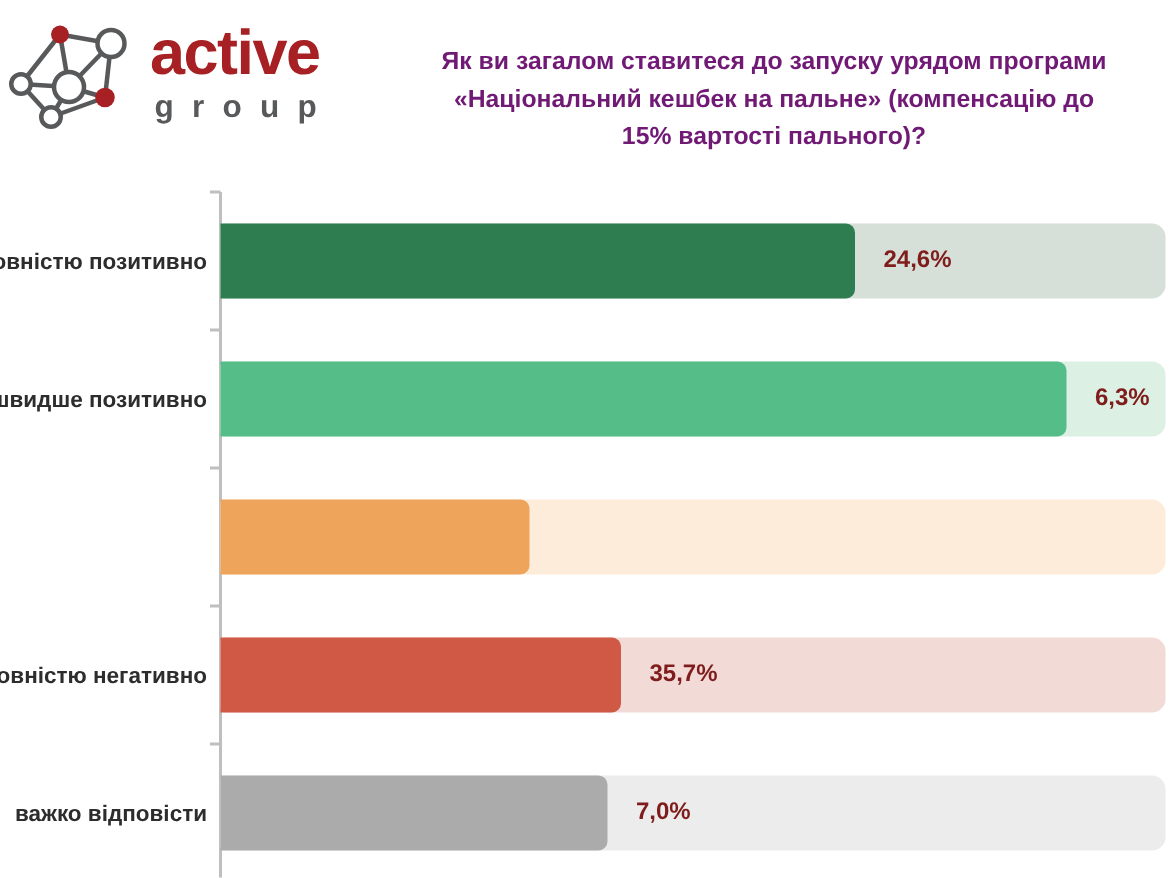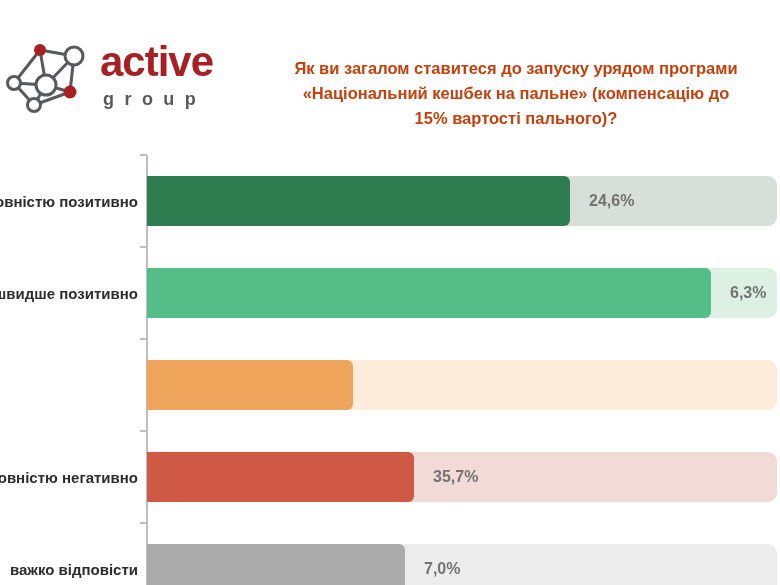--- a/index.html
+++ b/index.html
@@ -3,40 +3,40 @@
 <meta charset="utf-8">
 <style>
   html, body { margin: 0; padding: 0; }
   body {
     width: 780px; height: 585px;
     background: #ffffff;
     overflow: hidden;
     position: relative;
     font-family: "Liberation Sans", sans-serif;
   }
-  .page { position: absolute; inset: 0; margin-top: 27px; }
+  .page { position: absolute; inset: 0; }
 
   
   .logo {
     position: absolute; left: 6px; top: 2px;
     width: 230px; height: 100px;
   }
   .logo-icon { position: absolute; left: 0; top: 6px; }
   .logo-text { position: absolute; left: 94px; top: 10px; width: 136px; }
   .logo-active {
     font-size: 42px; font-weight: bold; letter-spacing: -1px;
     line-height: 46px; text-align: left;
   }
   .logo-group {
-    font-size: 18px; font-weight: bold; letter-spacing: 0.58em;
+    font-size: 21px; font-weight: bold; letter-spacing: 0.58em;
     line-height: 24px; margin-top: 2px; margin-left: 3px;
   }
   .chart-title {
     position: absolute; left: 258px; top: 29px; width: 516px;
-    color: #c2410c; font-size: 16.5px; font-weight: bold;
+    color: #701a75; font-size: 16.5px; font-weight: bold;
     line-height: 25px; text-align: center;
     white-space: pre-line;
   }
 
   
   .chart { position: absolute; left: 0; top: 128px; width: 780px; height: 460px; }
   .axis-line {
     position: absolute; left: 146px; top: 0; width: 2px; height: 460px;
     background: #bfbfbf;
   }
@@ -55,21 +55,21 @@
     position: absolute; left: 147px; top: 21px; height: 50px; width: 630px;
     border-radius: 3px 9px 9px 3px;
   }
   .bar {
     position: absolute; left: 147px; top: 21px; height: 50px;
     border-radius: 0 6px 6px 0;
   }
   .val-label {
     position: absolute; top: 21px; height: 50px;
     display: flex; align-items: center;
-    color: #737373; font-size: 16px; font-weight: bold;
+    color: #7f1d1d; font-size: 16px; font-weight: bold;
     white-space: nowrap;
   }
 </style>
 </head>
 <body>
 
 <div class="page">
 
   <div class="logo">
     <svg class="logo-icon" width="90" height="88" viewBox="0 0 90 88">

